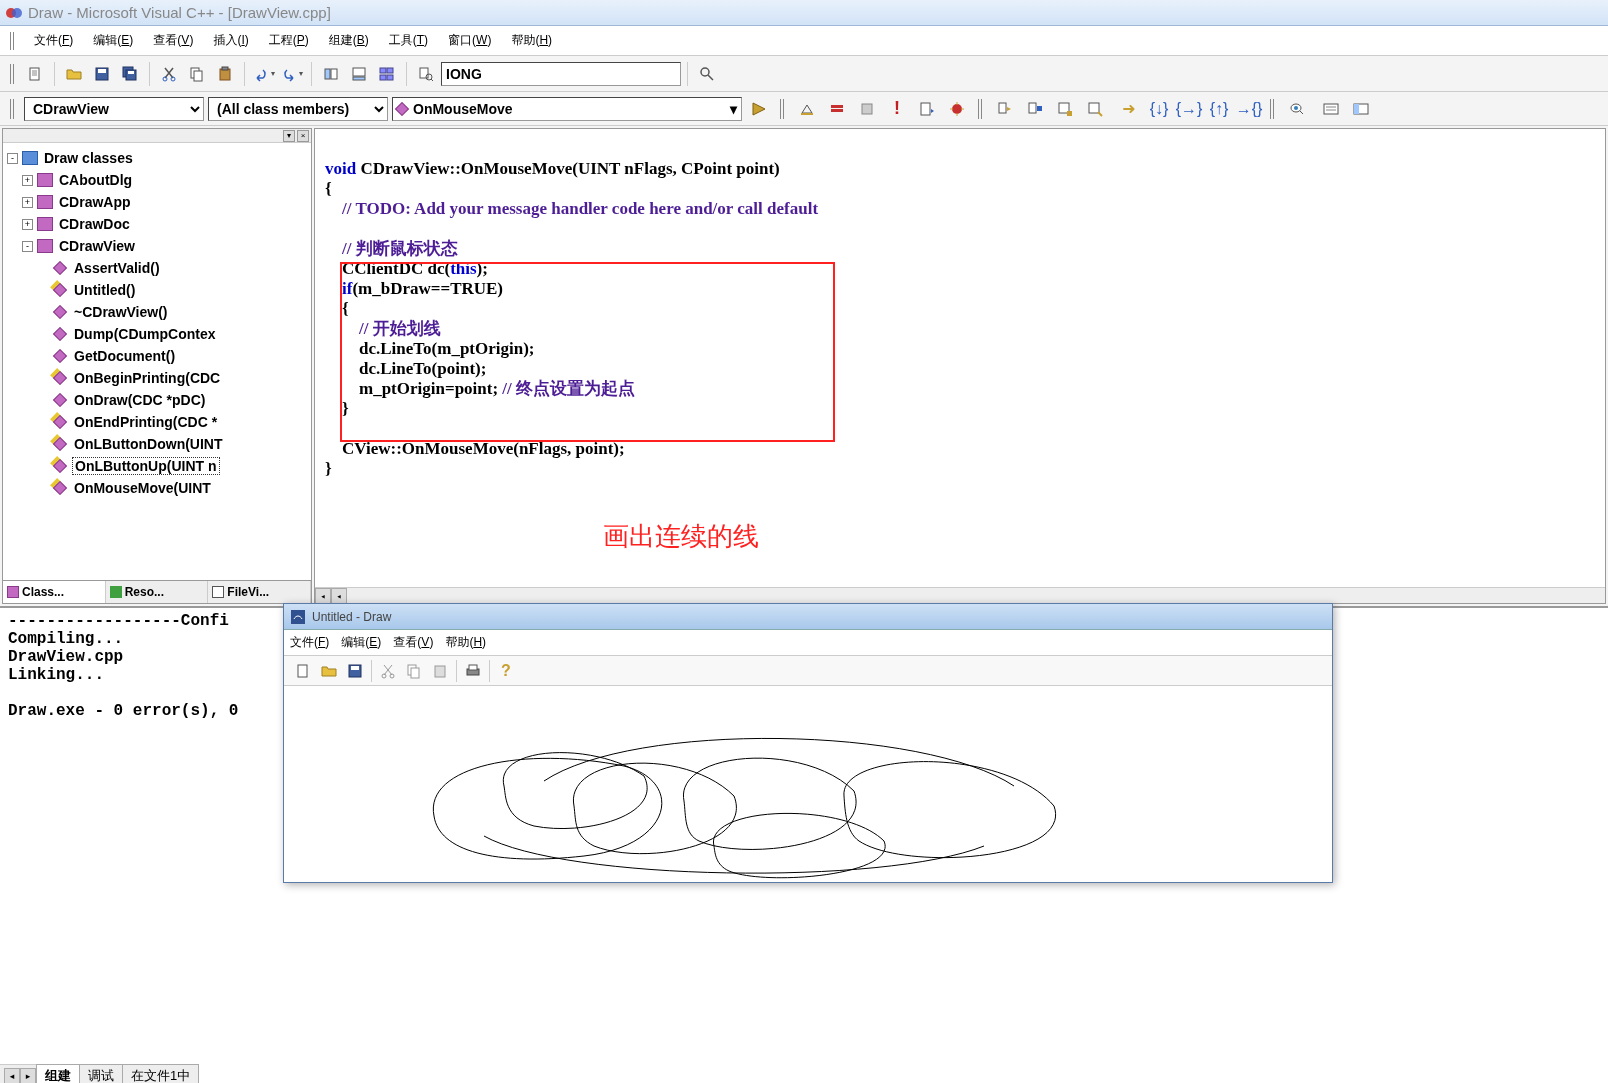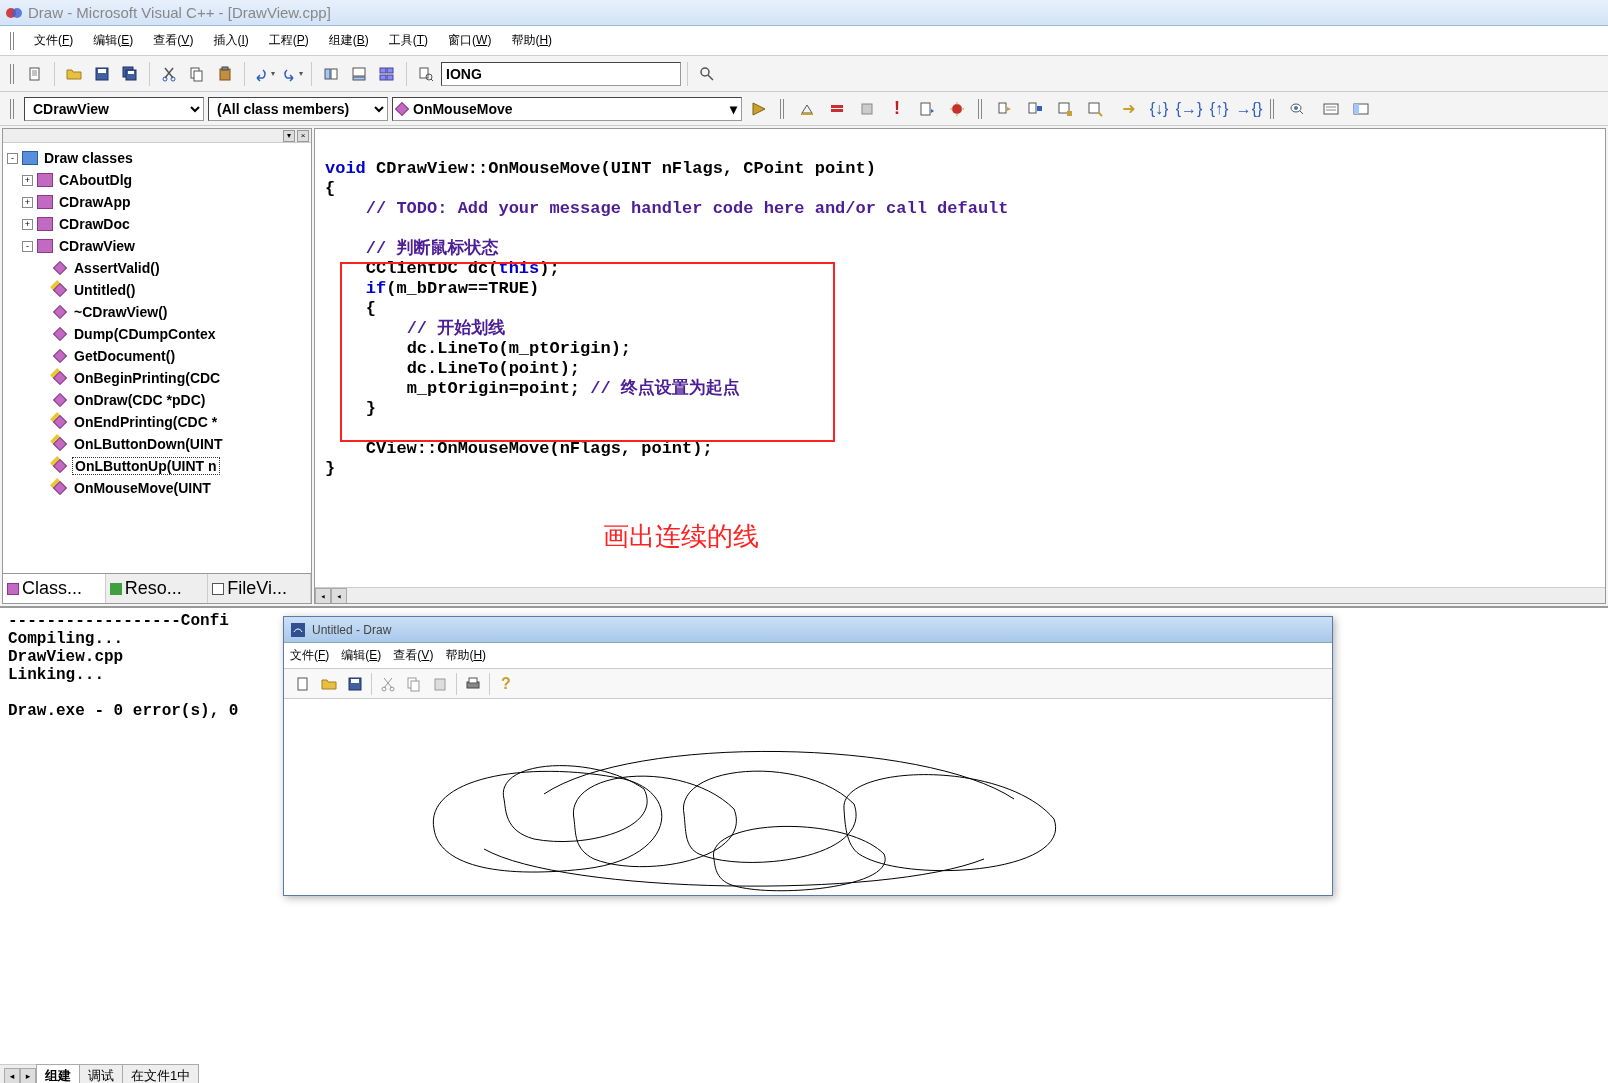--- a/index.html
+++ b/index.html
@@ -39,25 +39,25 @@
 .tree-node .icon { width: 16px; height: 14px; margin-right: 4px; display: inline-flex; align-items: center; justify-content: center; }
 .ico-class { background: #c26ac2; border: 1px solid #8a3a8a; }
 .ico-classes { background: #5a8ed8; border: 1px solid #2a5ea8; }
 .ico-method { width:10px; height:10px; transform: rotate(45deg); }
 .ico-public { background: #c26ac2; border:1px solid #8a3a8a; }
 .ico-protected { background: #c26ac2; border:1px solid #8a3a8a; box-shadow: -4px 0 0 #e8c830; }
 .tree-node.sel .label { border: 1px dotted #333; padding: 0 2px; }
 .tree-node .label { padding: 0 2px; }
 
 .sidebar-tabs { display: flex; border-top: 1px solid #999; background: #eee; }
-.sidebar-tabs .stab { flex: 1; padding: 4px 4px; border-right: 1px solid #ccc; display: flex; align-items: center; gap: 3px; font-size: 18px; font-weight: normal; cursor: pointer; overflow: hidden; white-space: nowrap; }
+.sidebar-tabs .stab { flex: 1; padding: 4px 4px; border-right: 1px solid #ccc; display: flex; align-items: center; gap: 3px; font-size: 12px; font-weight: bold; cursor: pointer; overflow: hidden; white-space: nowrap; }
 .sidebar-tabs .stab.active { background: #fff; }
 
 .code-area { flex: 1; background: #fff; border: 1px solid #999; margin: 2px 2px 2px 0; position: relative; overflow: hidden; font-family: "Consolas","Courier New",monospace; font-size: 17px; font-weight: bold; }
-.code-inner { padding: 30px 10px 10px 10px; white-space: pre; line-height: 20px; }
+.code-inner { padding: 30px 10px 10px 10px; white-space: pre; line-height: 20px; font-family: Liberation Serif, serif; }
 .kw { color: #0000cc; }
 .cm { color: #4c1d95; }
 .redbox { position: absolute; border: 2px solid #ff2020; }
 .annotation { position: absolute; color: #ff2020; font-size: 26px; font-family: "Microsoft YaHei", sans-serif; font-weight: normal; }
 .code-area .hscroll { position: absolute; bottom: 0; left: 0; right: 0; height: 16px; background: #eee; border-top: 1px solid #ccc; display:flex; }
 .code-area .hscroll .arrow { width:16px; height:16px; background:#ddd; border:1px solid #aaa; display:flex; align-items:center; justify-content:center; font-size:9px; cursor:pointer; }
 .code-area .hscroll .track { flex:1; }
 
 .output-area { position: relative; height: 480px; background: #fff; border-top: 2px solid #999; }
 .output-text { font-family: "Consolas","Courier New",monospace; font-size: 16px; font-weight: bold; white-space: pre; padding: 4px 8px; }
@@ -490,21 +490,21 @@
 <span>Draw.exe - 0 error(s), 0 </span></div>
   <div class="output-tabs">
     <span class="arrow">◂</span>
     <span class="arrow">▸</span>
     <span class="otab active">组建</span>
     <span class="otab">调试</span>
     <span class="otab">在文件1中</span>
   </div>
 </div>
 
-<div class="child-window" style="left:283px;top:616px;width:1050px;height:280px">
+<div class="child-window" style="left:283px;top:603px;width:1050px;height:280px">
   <div class="child-title">
     <span class="cicon"><svg class="ico" viewBox="0 0 16 16">
           <rect x="1" y="1" width="14" height="14" fill="#305090"></rect>
           <path d="M4 10c2-4 6-4 8 0" stroke="#fff" fill="none"></path>
         </svg></span>
     <span>Untitled - Draw</span>
   </div>
   <div class="child-menubar">
     <span class="menu-item"><span>文件</span>(<u>F</u>)</span>
     <span class="menu-item"><span>编辑</span>(<u>E</u>)</span>

